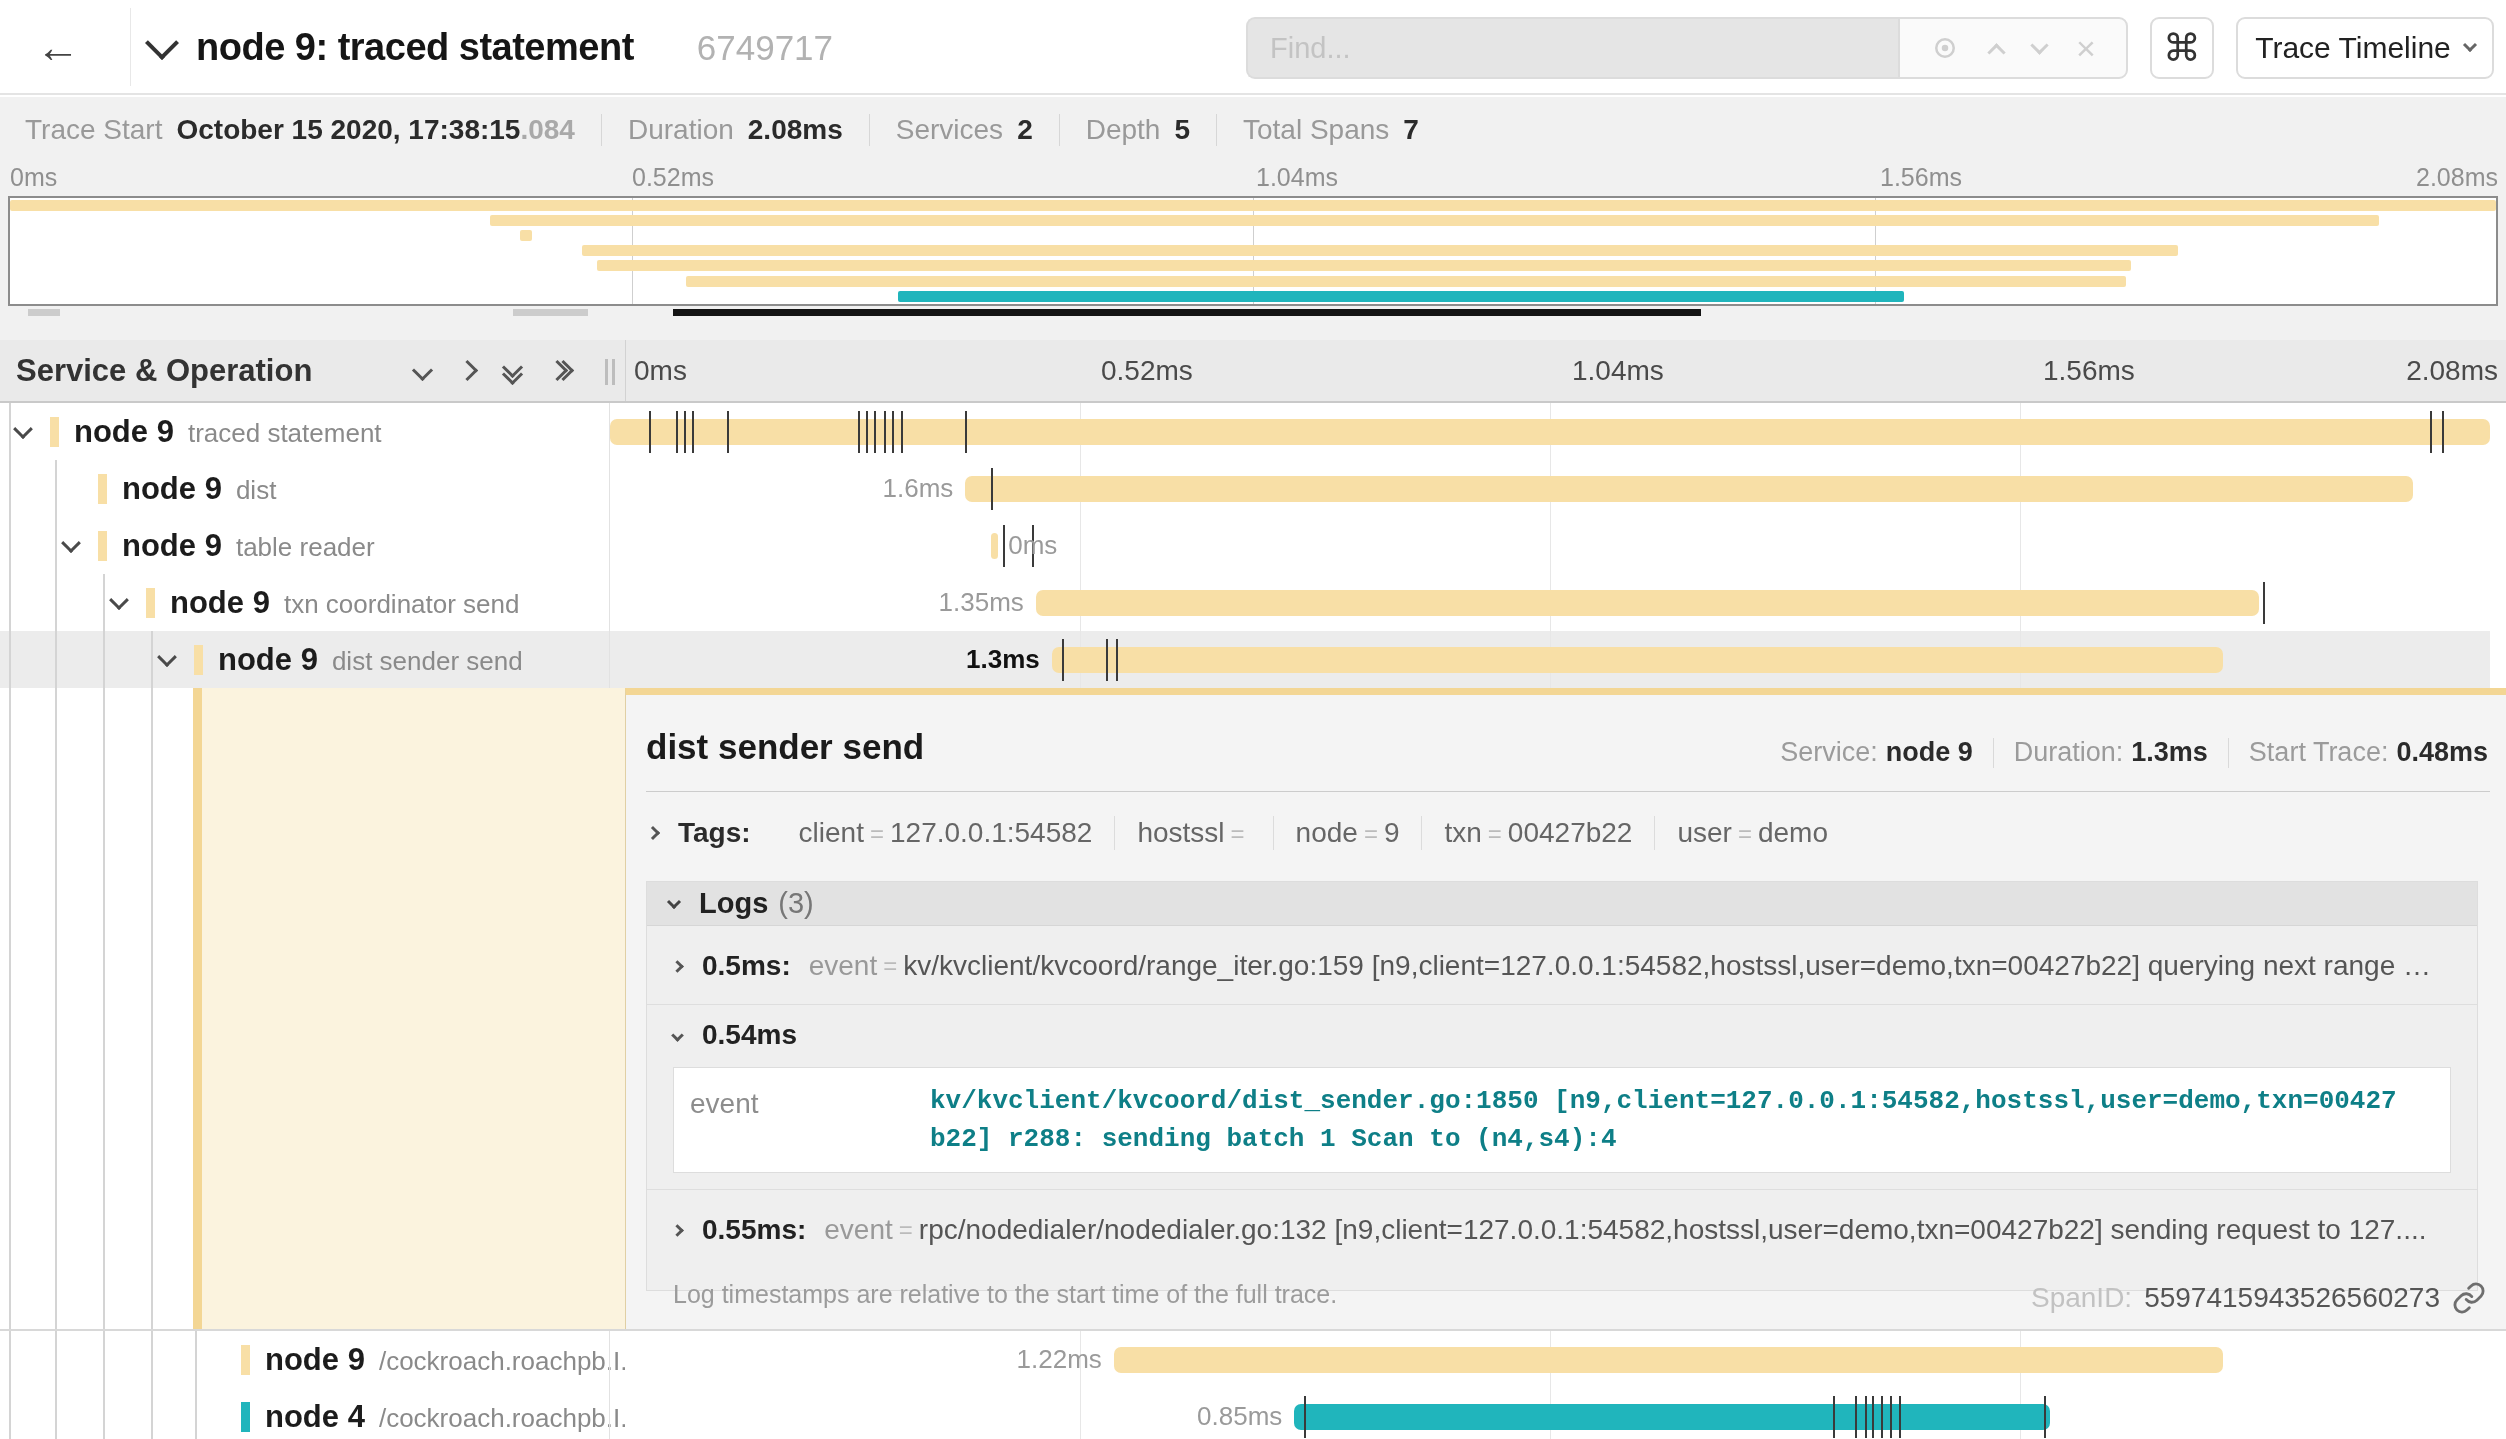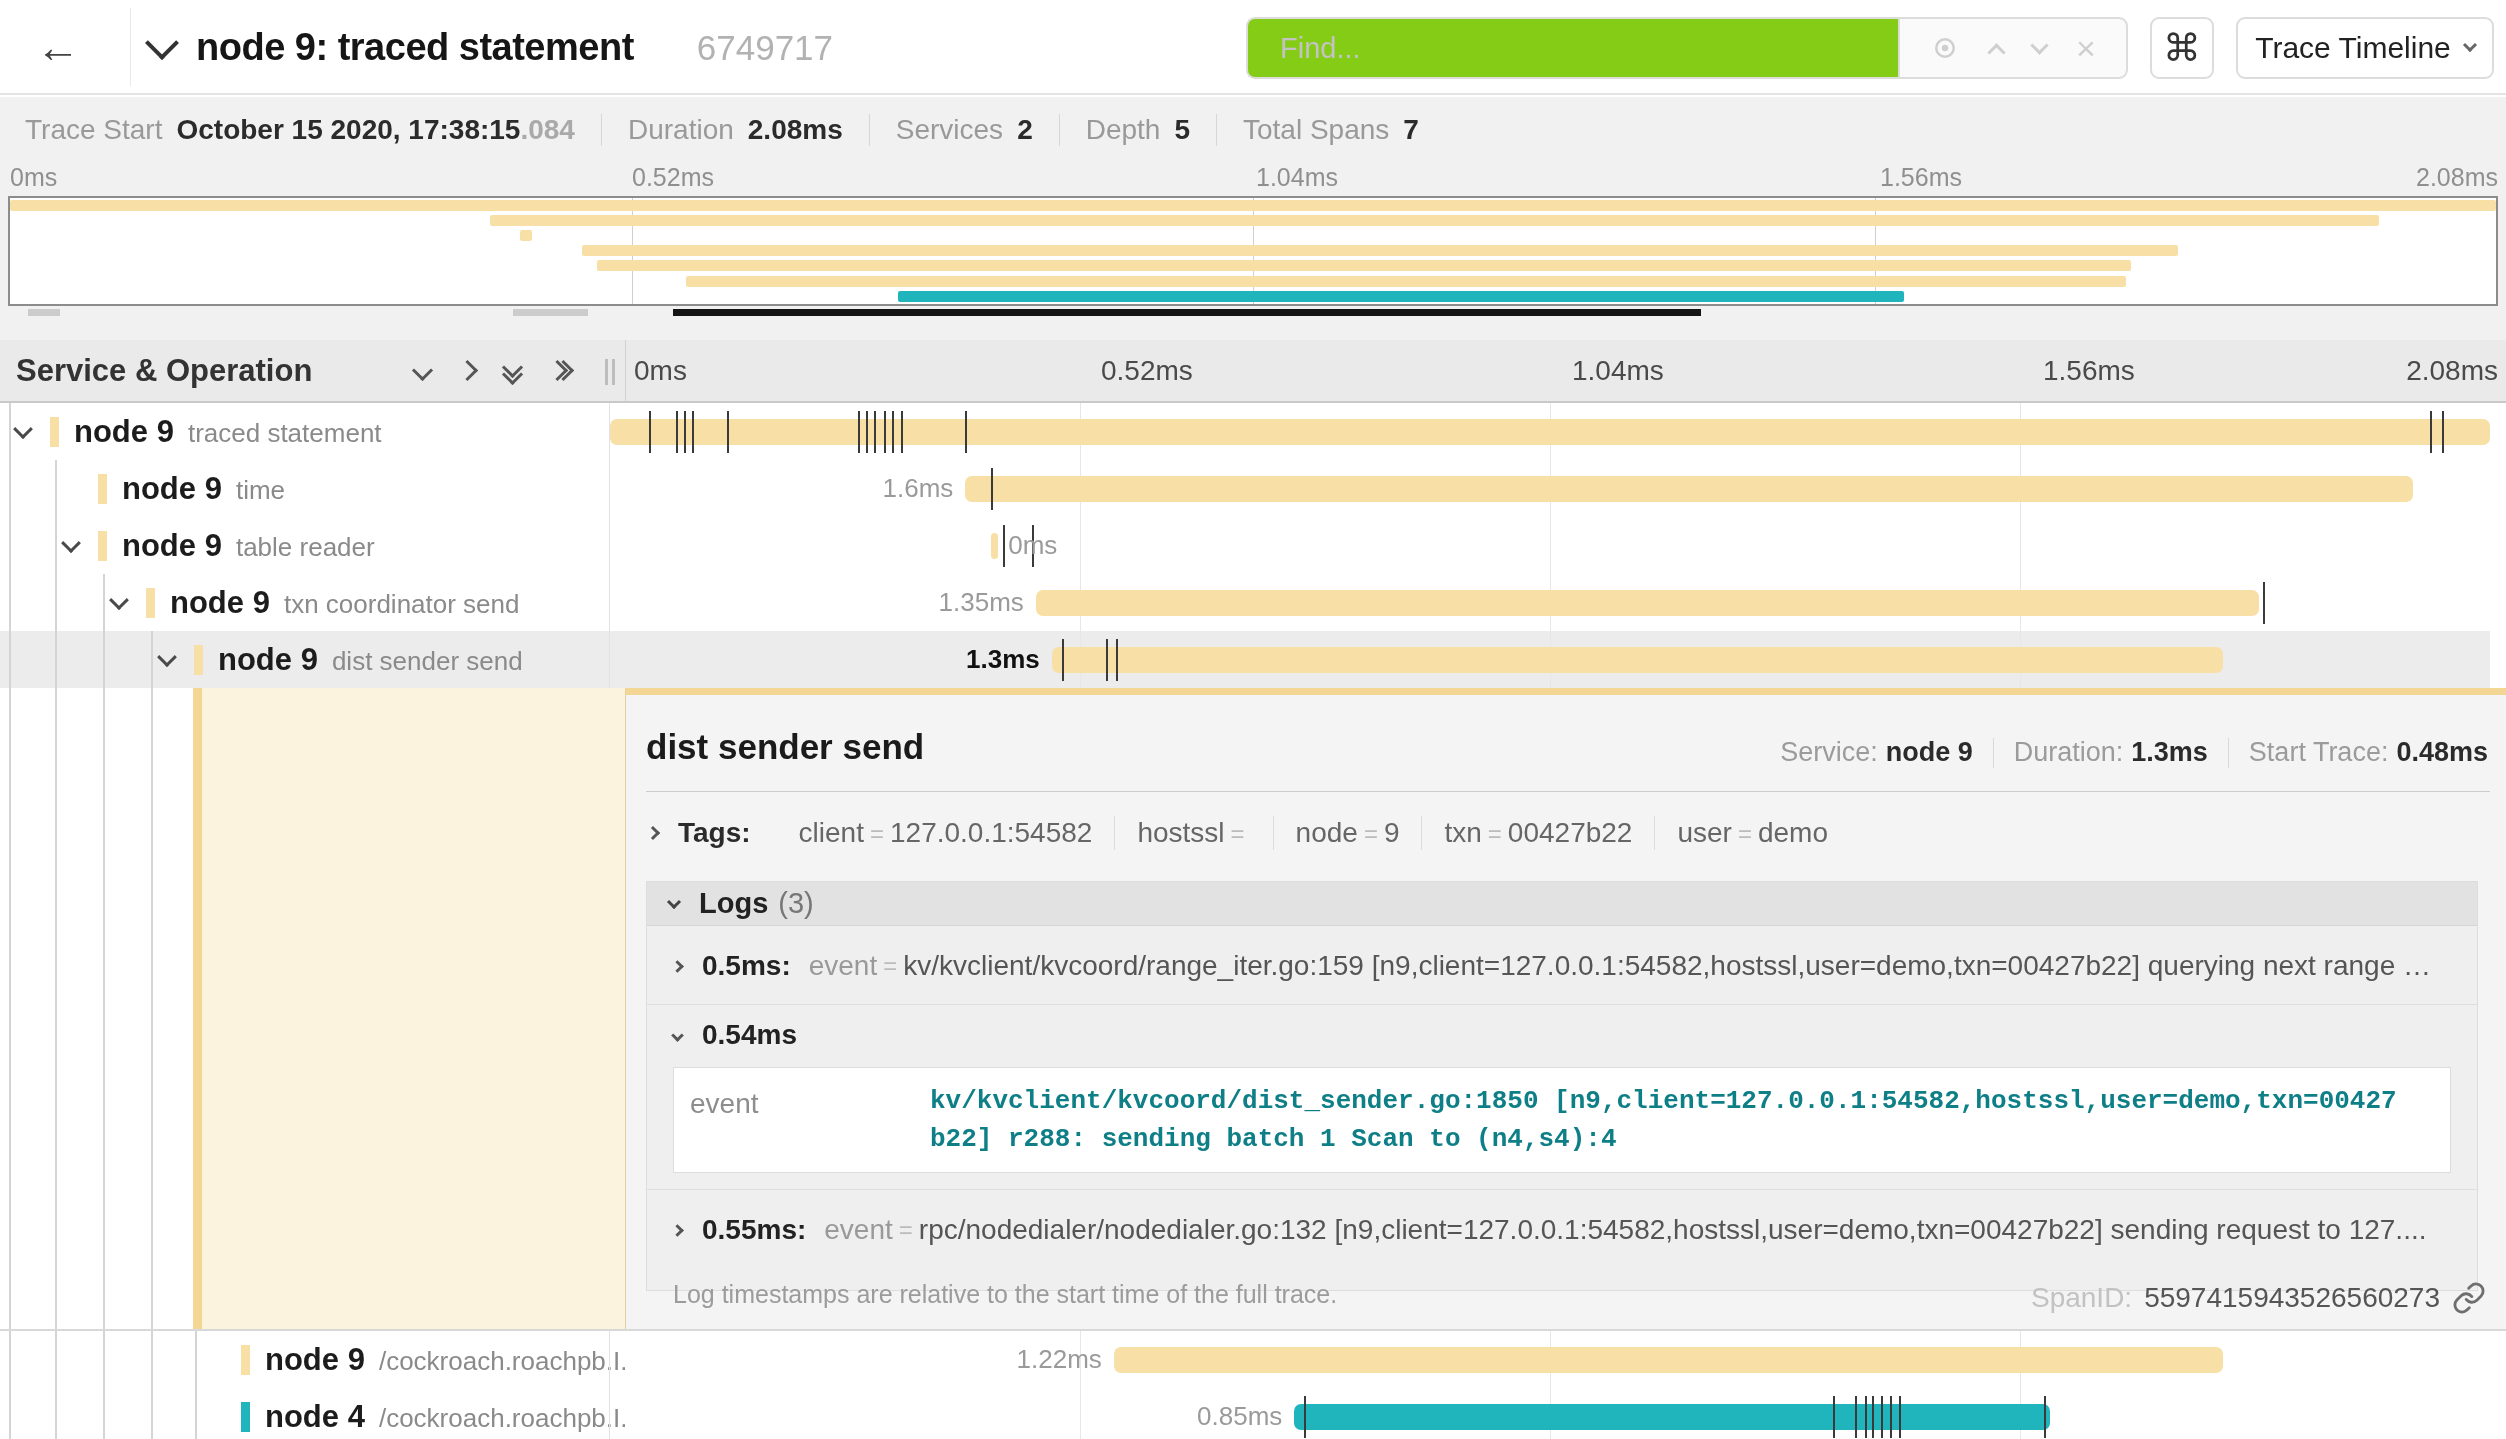--- a/index.html
+++ b/index.html
@@ -11,21 +11,21 @@
   .app-header { position:absolute; left:0; top:0; width:2506px; height:95px; background:#fff; border-bottom:2px solid #e4e4e4; }
   .back-btn { position:absolute; left:30px; top:22px; width:56px; height:52px; font-size:44px; color:#444; text-align:center; line-height:50px; cursor:pointer; }
   .title-divider { position:absolute; left:130px; top:8px; width:1px; height:78px; background:#e8e8e8; }
   .title-wrap { position:absolute; left:150px; top:0; height:95px; display:flex; align-items:center; gap:22px; }
   .cv { display:inline-block; border-style:solid; border-color:#333; border-width:0 4px 4px 0; }
   .cv.down { transform:rotate(45deg); }
   .cv.right { transform:rotate(-45deg); }
   .title-chev { width:24px; height:24px; margin-top:-10px; }
   .trace-title { font-size:38px; font-weight:bold; color:#161616; letter-spacing:-0.5px; }
   .trace-id { font-size:35px; font-weight:400; color:#b2b2b2;margin-left:41px; }
-  .find-input { position:absolute; left:1246px; top:17px; width:652px; height:62px; border:2px solid #dcdcdc; border-right:none; border-radius:9px 0 0 9px; background:#84cc16; font-size:29px; color:#444; padding:0 32px; outline:none; font-family:inherit; }
+  .find-input { position:absolute; left:1246px; top:17px; width:652px; height:62px; border:2px solid #dcdcdc; border-right:none; border-radius:9px 0 0 9px; background:#e5e5e5; font-size:29px; color:#444; padding:0 22px; outline:none; font-family:inherit; }
   .find-input::placeholder { color:#c3c3c3; }
   .find-group { position:absolute; left:1898px; top:17px; width:230px; height:62px; border:2px solid #dcdcdc; border-radius:0 9px 9px 0; background:#fafafa; display:flex; align-items:center; justify-content:space-evenly; }
   .fg-icon { color:#cfcfcf; font-size:27px; line-height:1; display:flex; align-items:center; }
   .fg-icon .cv { border-color:#cfcfcf; border-width:0 3px 3px 0; width:13px; height:13px; }
   .cmd-btn { position:absolute; left:2150px; top:17px; width:64px; height:62px; border:2px solid #dcdcdc; border-radius:9px; background:#fff; font-size:38px; color:#333; display:flex; align-items:center; justify-content:center; cursor:pointer; }
   .view-btn { position:absolute; left:2236px; top:17px; width:258px; height:62px; border:2px solid #dcdcdc; border-radius:9px; background:#fff; display:flex; align-items:center; justify-content:center; gap:14px; cursor:pointer; }
   .view-btn-label { font-size:30px; color:#222; }
   .view-btn .cv { width:10px; height:10px; border-width:0 3px 3px 0; border-color:#666; margin-top:-6px; }
 
   
@@ -260,21 +260,21 @@
           <div class="bar-tick" style="left: 18.9%;"></div>
           <div class="bar-tick" style="left: 96.8%;"></div>
           <div class="bar-tick" style="left: 97.45%;"></div>
         </div>
     </div>
 
     <div class="span-row">
       <div class="tree-cell">
 
         <span class="svc-bar" style="left: 98px; background: rgb(248, 223, 166);"></span>
-        <span class="tree-text" style="left: 122px;"><span class="svc">node 9</span><span class="op">time</span></span>
+        <span class="tree-text" style="left: 122px;"><span class="svc">node 9</span><span class="op">dist</span></span>
       <div class="guide" style="left: 9px;"></div>
           <div class="guide" style="left: 55px;"></div>
         </div>
       <div class="tl-cell">
           <div class="gridline" style="left: 25%;"></div>
           <div class="gridline" style="left: 50%;"></div>
           <div class="gridline" style="left: 75%;"></div>
           <div class="span-bar" style="left: 18.9%; width: 77%; background: rgb(248, 223, 166);"></div>
           <div class="bar-tick" style="left: 20.25%;"></div>
           <div class="dur-label" style="right: calc(81.1% + 12px);">1.6ms</div>

